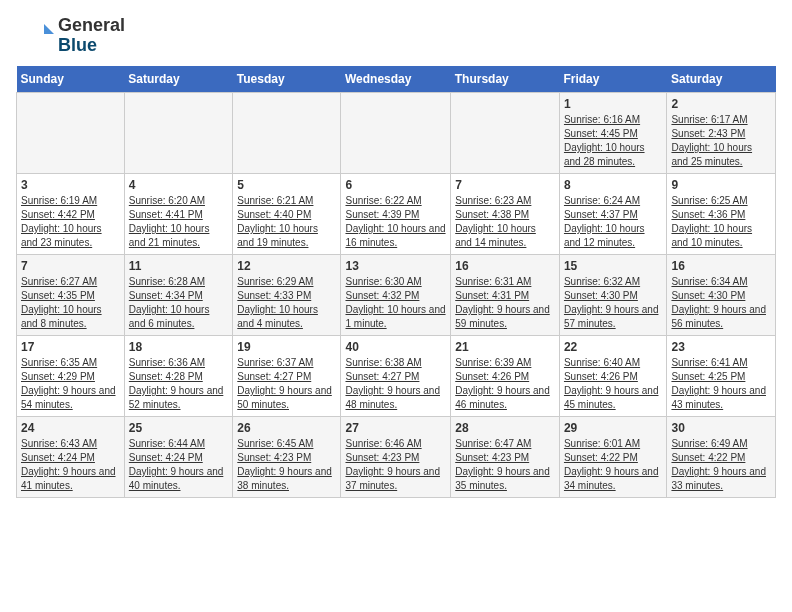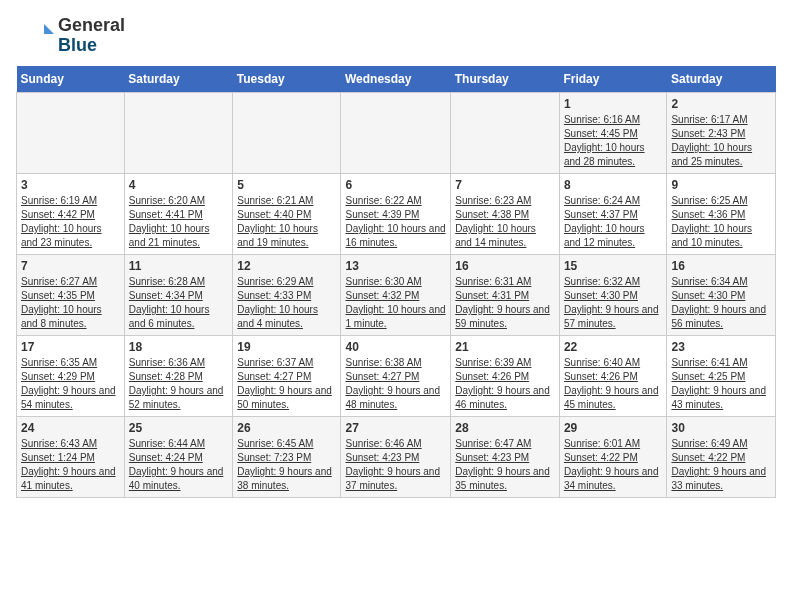--- a/index.html
+++ b/index.html
@@ -268,33 +268,33 @@
           <span class="day-number">23</span>
           <div class="day-info">Sunrise: 6:41 AM
 Sunset: 4:25 PM
 Daylight: 9 hours and 43 minutes.</div>
         </td>
       </tr>
       <tr>
         <td>
           <span class="day-number">24</span>
           <div class="day-info">Sunrise: 6:43 AM
-Sunset: 1:24 PM
+Sunset: 4:24 PM
 Daylight: 9 hours and 41 minutes.</div>
         </td>
         <td>
           <span class="day-number">25</span>
           <div class="day-info">Sunrise: 6:44 AM
 Sunset: 4:24 PM
 Daylight: 9 hours and 40 minutes.</div>
         </td>
         <td>
           <span class="day-number">26</span>
           <div class="day-info">Sunrise: 6:45 AM
-Sunset: 7:23 PM
+Sunset: 4:23 PM
 Daylight: 9 hours and 38 minutes.</div>
         </td>
         <td>
           <span class="day-number">27</span>
           <div class="day-info">Sunrise: 6:46 AM
 Sunset: 4:23 PM
 Daylight: 9 hours and 37 minutes.</div>
         </td>
         <td>
           <span class="day-number">28</span>

